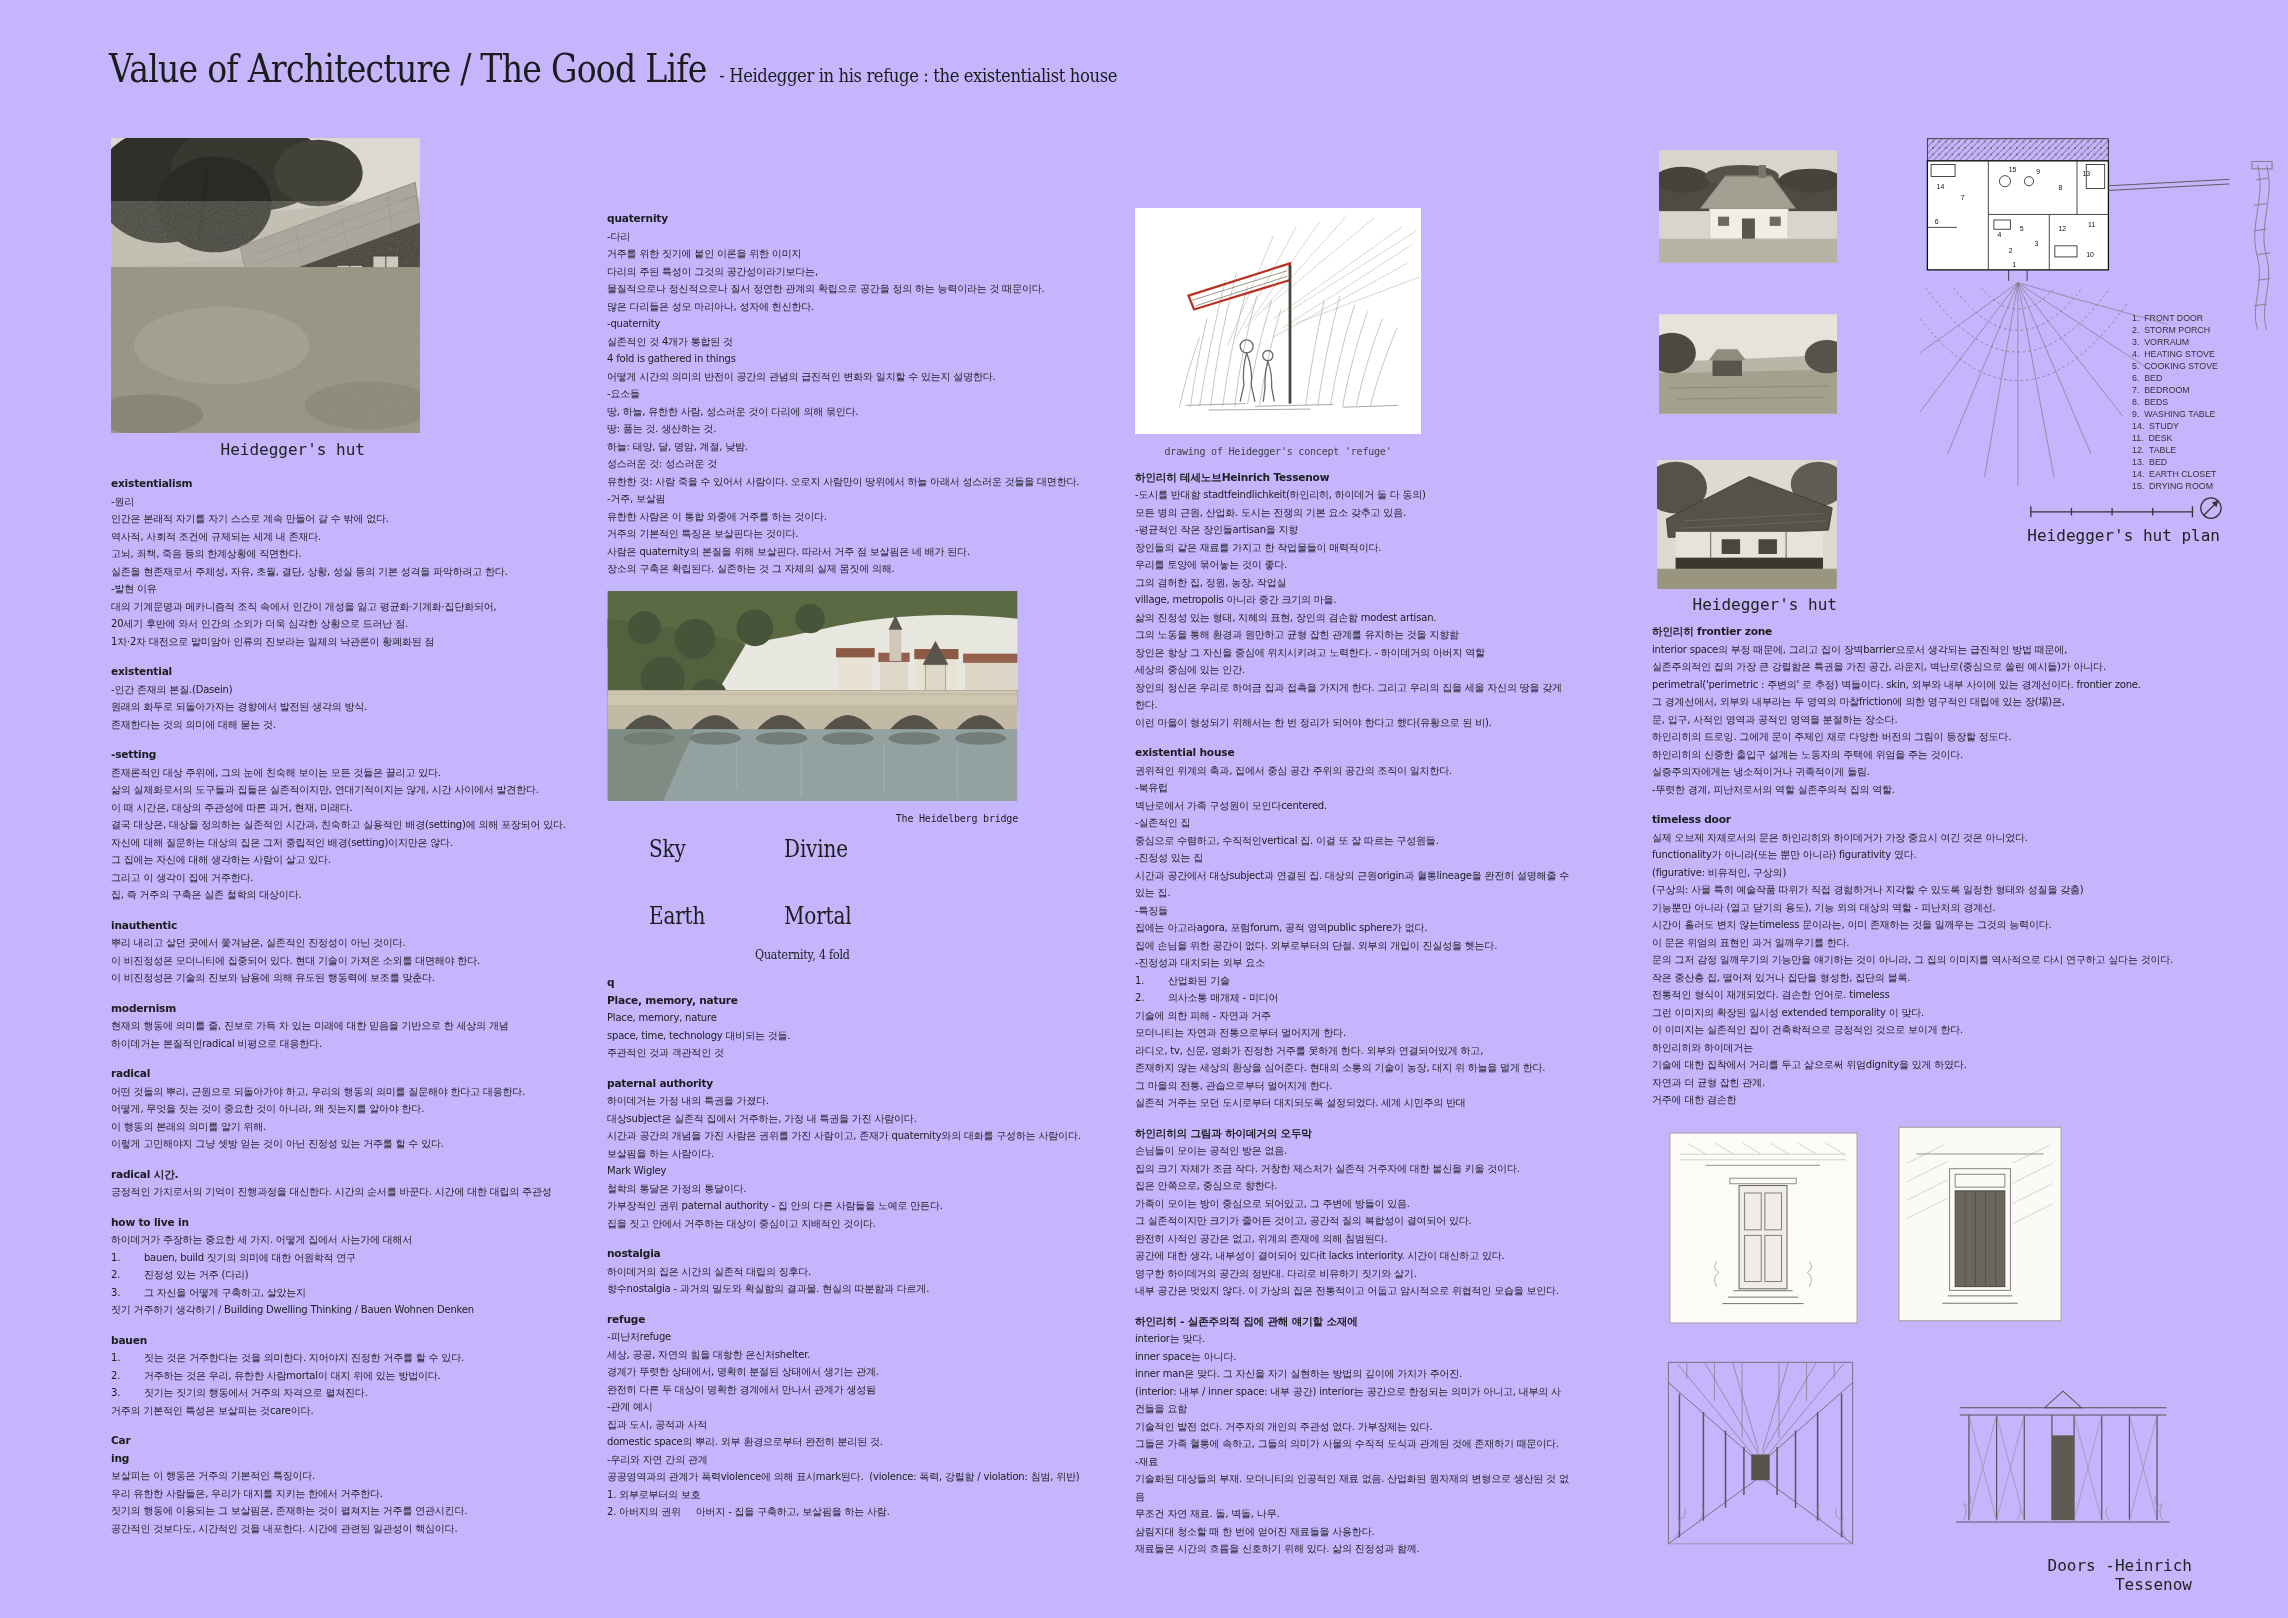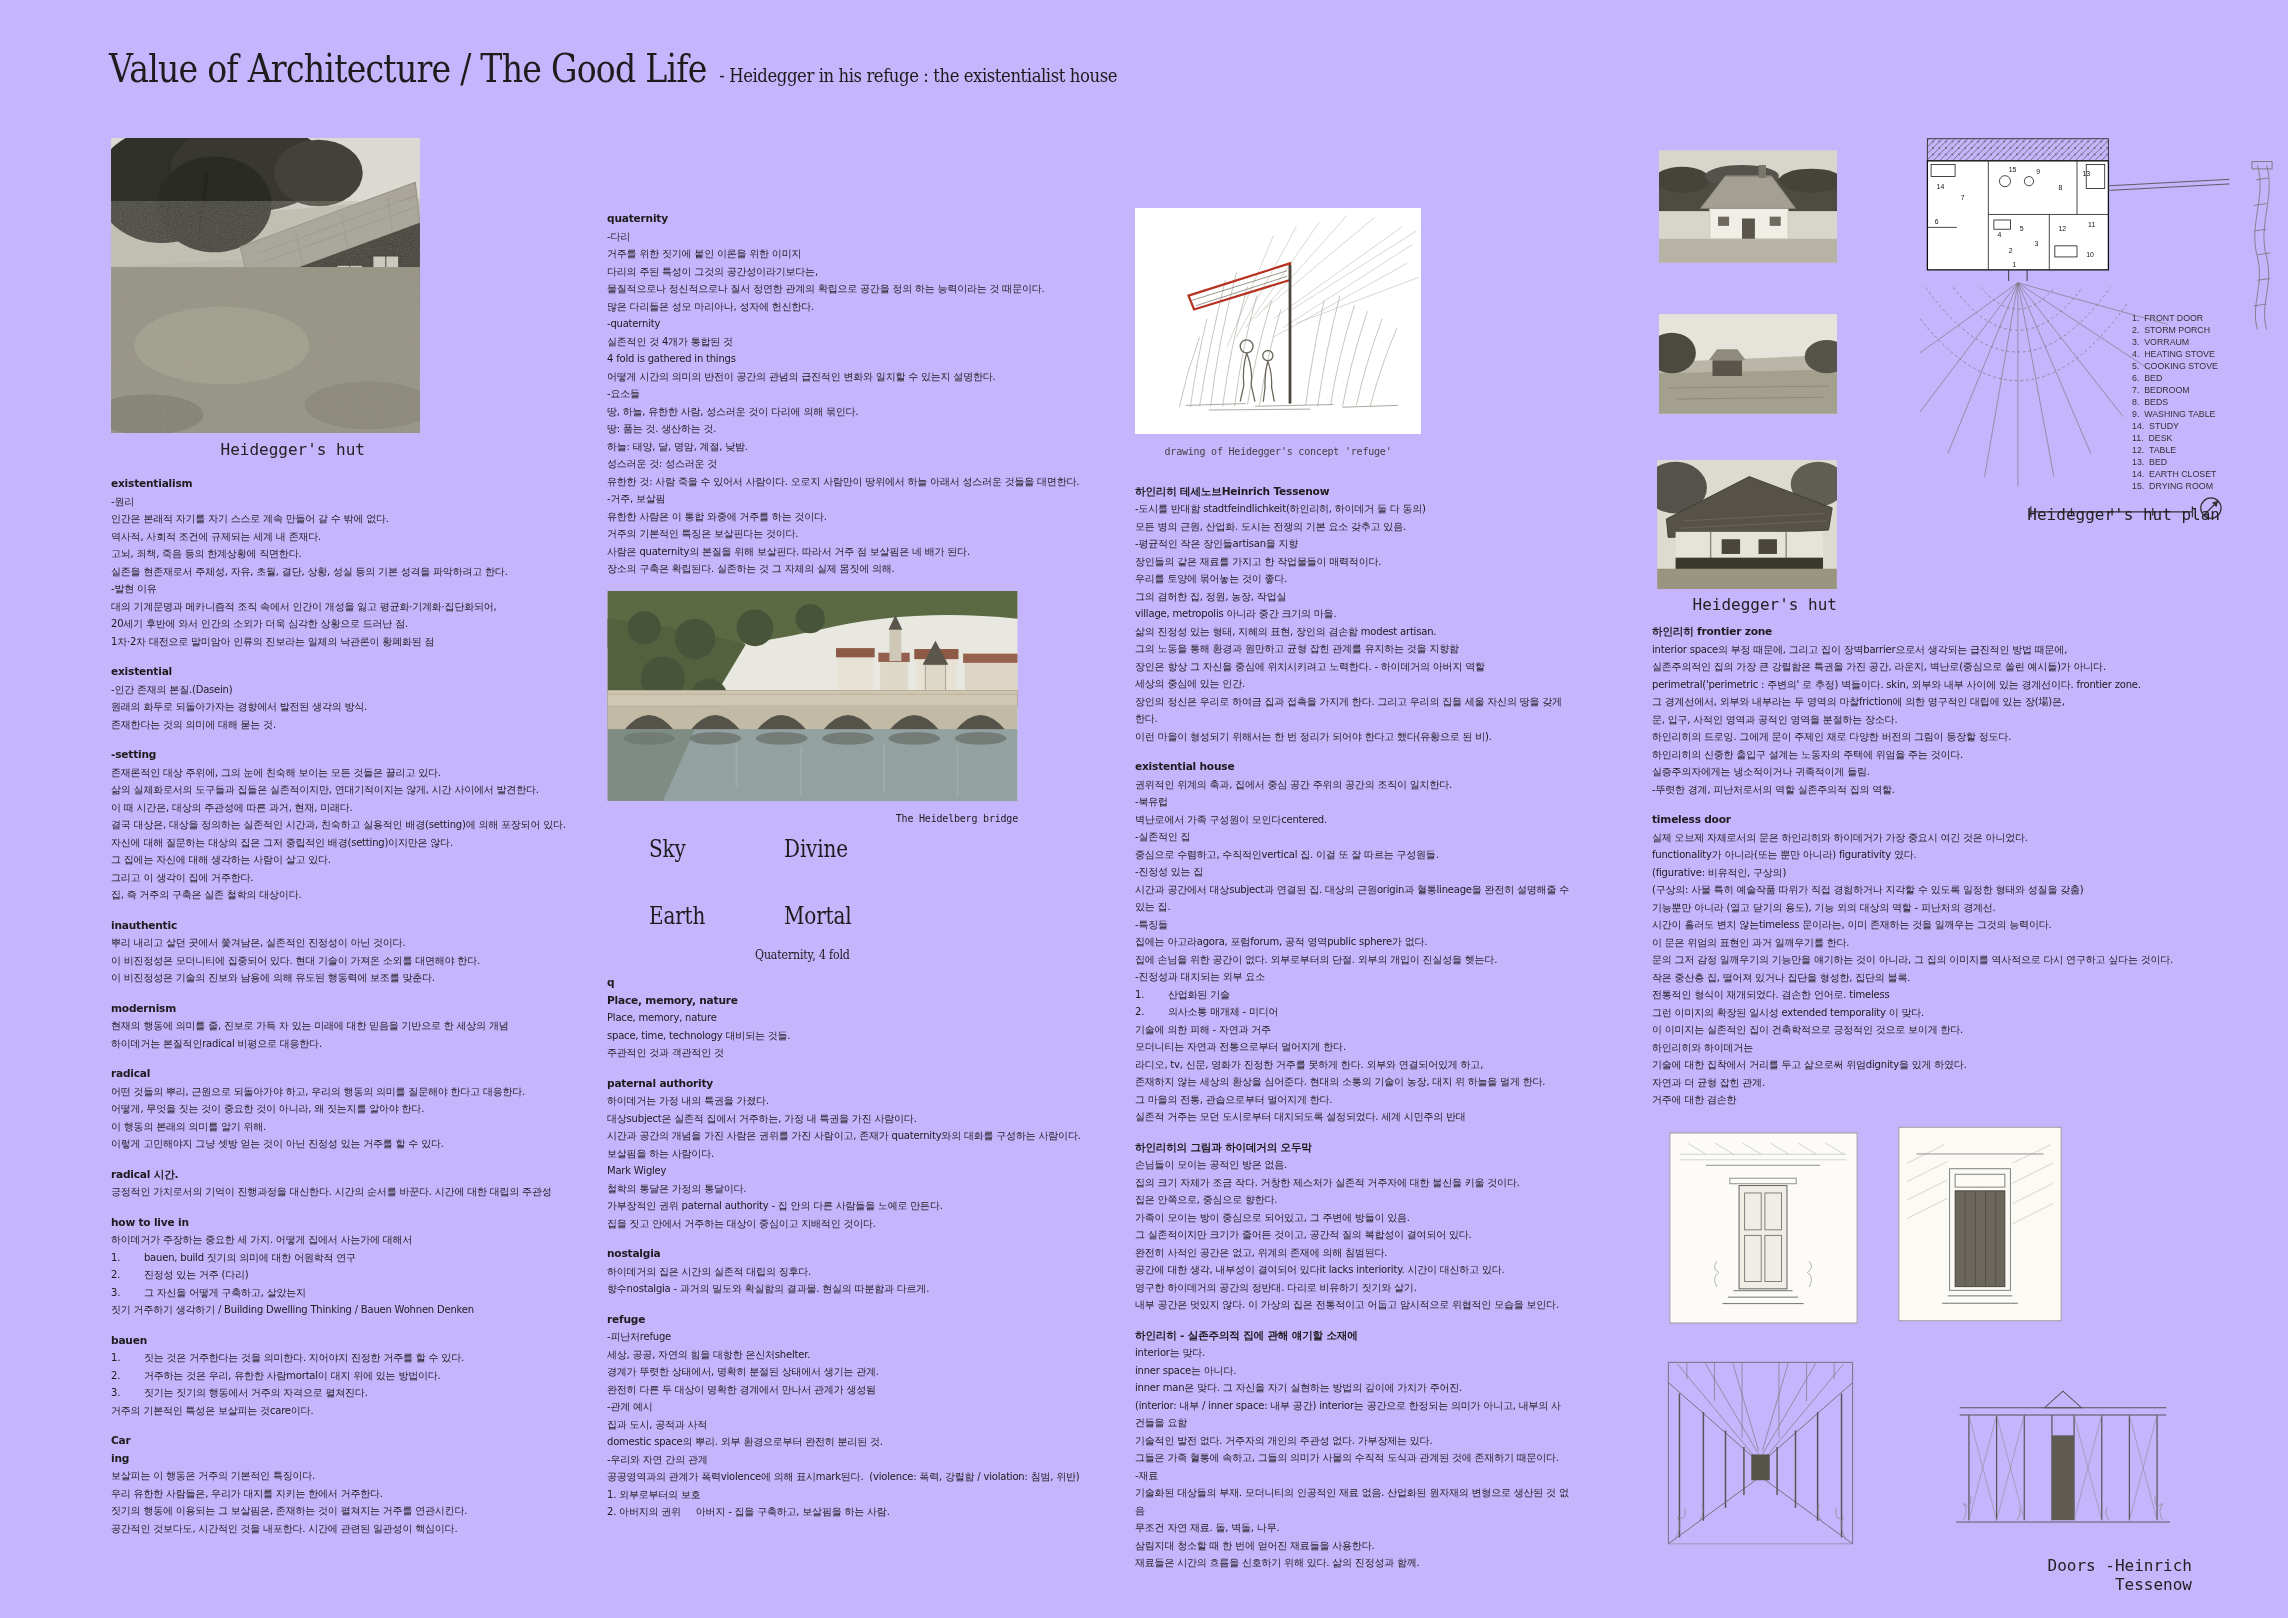--- a/index.html
+++ b/index.html
@@ -321,21 +321,21 @@
           <path d="M144,166 Q140,180 141,194 M144,166 Q149,180 148,194 M141,194 L139,210 M148,194 L151,210"></path>
         </g>
         <g stroke="#9a978c" stroke-width="0.9">
           <line x1="55" y1="214" x2="120" y2="212"></line>
             <line x1="130" y1="215" x2="215" y2="213"></line>
           <line x1="225" y1="216" x2="285" y2="214"></line>
             <line x1="80" y1="219" x2="190" y2="218"></line>
         </g>
       </svg>
     </figure>
-    <div class="sketch-cap" style="margin-bottom:22px;">drawing of Heidegger's concept 'refuge'</div>
+    <div class="sketch-cap" style="margin-bottom:8px;">drawing of Heidegger's concept 'refuge'</div>
     <div>
         <div class="sec">
           <div class="h">하인리히 테세노브Heinrich Tessenow</div>
           <div class="ln">-도시를 반대함 stadtfeindlichkeit(하인리히, 하이데거 둘 다 동의)</div>
           <div class="ln">모든 병의 근원, 산업화. 도시는 전쟁의 기본 요소 갖추고 있음.</div>
           <div class="ln">-평균적인 작은 장인들artisan을 지향</div>
           <div class="ln">장인들의 같은 재료를 가지고 한 작업물들이 매력적이다.</div>
           <div class="ln">우리를 토양에 묶어놓는 것이 좋다.</div>
           <div class="ln">그의 겸허한 집, 정원, 농장, 작업실</div>
           <div class="ln">village, metropolis 아니라 중간 크기의 마을.</div>
@@ -573,21 +573,21 @@
       <div class="li">7.  BEDROOM</div>
       <div class="li">8.  BEDS</div>
       <div class="li">9.  WASHING TABLE</div>
       <div class="li">14.  STUDY</div>
       <div class="li">11.  DESK</div>
       <div class="li">12.  TABLE</div>
       <div class="li">13.  BED</div>
       <div class="li">14.  EARTH CLOSET</div>
       <div class="li">15.  DRYING ROOM</div>
     </div>
-  <div class="cap" style="left:2012px;top:505px;width:208px;text-align:right;">Heidegger's hut plan</div>
+  <div class="cap" style="left:2012px;top:526px;width:208px;text-align:right;">Heidegger's hut plan</div>
 
   <figure class="fig" style="position:absolute;left:2241px;top:159px;">
     <svg width="42" height="175" viewBox="0 0 46 190">
       <g stroke="#777" stroke-width="0.9" fill="none">
         <path d="M18,6 C28,40 8,72 18,106 C26,136 10,160 18,186"></path>
         <path d="M28,6 C38,40 18,72 28,106 C36,136 20,160 28,186"></path>
         <line x1="16" y1="22" x2="30" y2="20"></line>
           <line x1="14" y1="50" x2="28" y2="48"></line>
         <line x1="14" y1="78" x2="28" y2="76"></line>
           <line x1="18" y1="104" x2="32" y2="102"></line>

